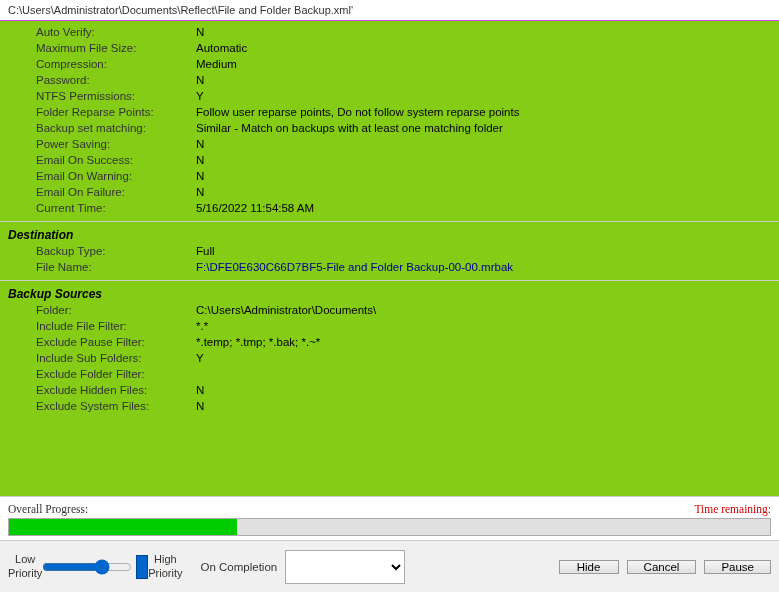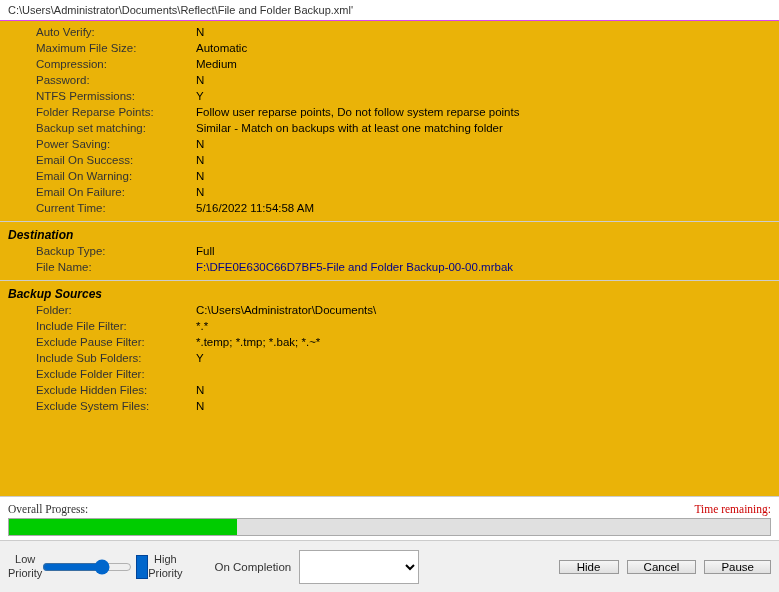--- a/index.html
+++ b/index.html
@@ -20,21 +20,21 @@
       padding: 4px 8px;
       font-size: 11px;
       color: #333;
       white-space: nowrap;
       overflow: hidden;
       text-overflow: ellipsis;
     }
 
     .main-content {
       flex: 1;
-      background: #eab308;
+      background: #84cc16;
       display: flex;
       flex-direction: column;
       overflow: hidden;
     }
 
     .scroll-area {
       flex: 1;
       overflow-y: auto;
       overflow-x: hidden;
       padding: 4px 0;
@@ -359,21 +359,21 @@
       <div class="priority-label" style="white-space:pre-line; font-size:11px;">Low
 Priority</div>
       <div class="priority-slider-container">
         <input type="range" min="0" max="100" value="70" style="width: 90px;">
         <div class="priority-indicator"></div>
       </div>
       <div class="high-priority-label" style="white-space:pre-line; font-size:11px;">High
 Priority</div>
     </div>
 
-    <span class="on-completion-label" style="margin-left: 24px; text-align: center;">On Completion</span>
+    <span class="on-completion-label" style="margin-left: 10px; text-align: center;">On Completion</span>
 
     <select class="dropdown">
       <option>Not Set</option>
       <option>Shutdown</option>
       <option>Hibernate</option>
       <option>Sleep</option>
     </select>
 
     <div style="flex: 1;"></div>
 

